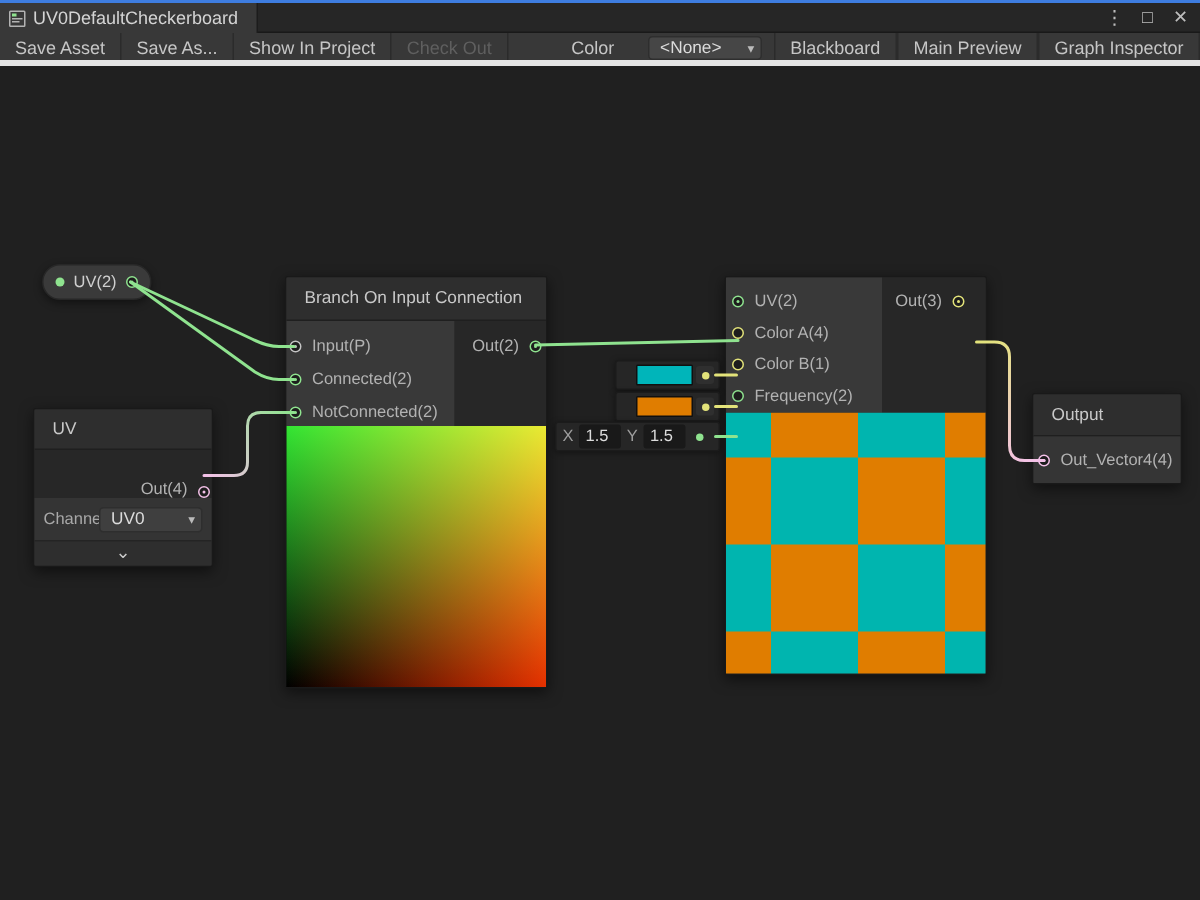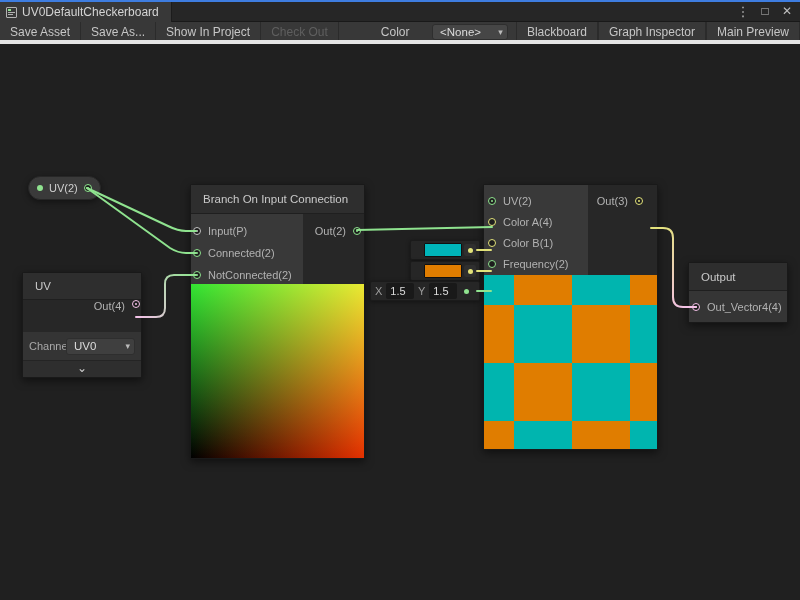--- a/index.html
+++ b/index.html
@@ -76,21 +76,21 @@
   .swatch { width:38px; height:14px; margin-left:13px; border:1px solid #101010; border-radius:1px; }
   .dotbox { width:12px; height:12px; margin-left:auto; margin-right:3px;
             background:#2f2f2f; border-radius:2px; display:flex;
             align-items:center; justify-content:center; }
   .dotbox i { width:5px; height:5px; border-radius:50%; display:block; }
   .freq { padding:0 4px; gap:4px; font-size:11px; color:#9d9d9d; }
   .nf { width:29px; height:16px; line-height:16px; background:#191919;
         border-radius:2px; padding:0 4px; color:#dcdcdc; }
 
   
-  .uvrow { display:flex; align-items:flex-start; justify-content:flex-end; gap:7px;
+  .uvrow { display:flex; align-items:flex-end; justify-content:flex-end; gap:7px;
            height:32px; padding-right:1px; background:#272727; color:#b2b2b2; }
   .chanrow { display:flex; align-items:center; height:28px; background:#343434;
              padding:0 6px; color:#a8a8a8; }
   .chan-label { width:37px; overflow:hidden; white-space:nowrap; flex:none; }
   .chanrow .dd { flex:1; margin:0; height:17px; line-height:15px; background:#3f3f3f; }
   .collapse { height:17px; background:#2e2e2e; border-top:1px solid #242424;
               text-align:center; line-height:14px; color:#cccccc; font-size:12px; }
 </style>
 </head>
 <body>
@@ -114,22 +114,22 @@
   <div class="tbtn">Save As...</div>
   <div class="tbtn">Show In Project</div>
   <div class="tbtn disabled">Check Out</div>
   <div class="tb-label">Color Mode</div>
   <div class="dd" style="width:97px">
     <span>&lt;None&gt;</span>
     <span class="arrow">▾</span>
   </div>
   <div class="tb-right">
     <div class="tbtn">Blackboard</div>
+    <div class="tbtn">Main Preview</div>
     <div class="tbtn">Graph Inspector</div>
-    <div class="tbtn">Main Preview</div>
   </div>
 </div>
 
 <div class="canvas"></div>
 
 <div class="pill" style="left:28px; top:176px;">
   <span class="dot" style="background: rgb(143, 227, 143);"></span>
   <span>UV(2)</span>
   <span class="port connected" style="color: rgb(143, 227, 143);"></span>
 </div>

